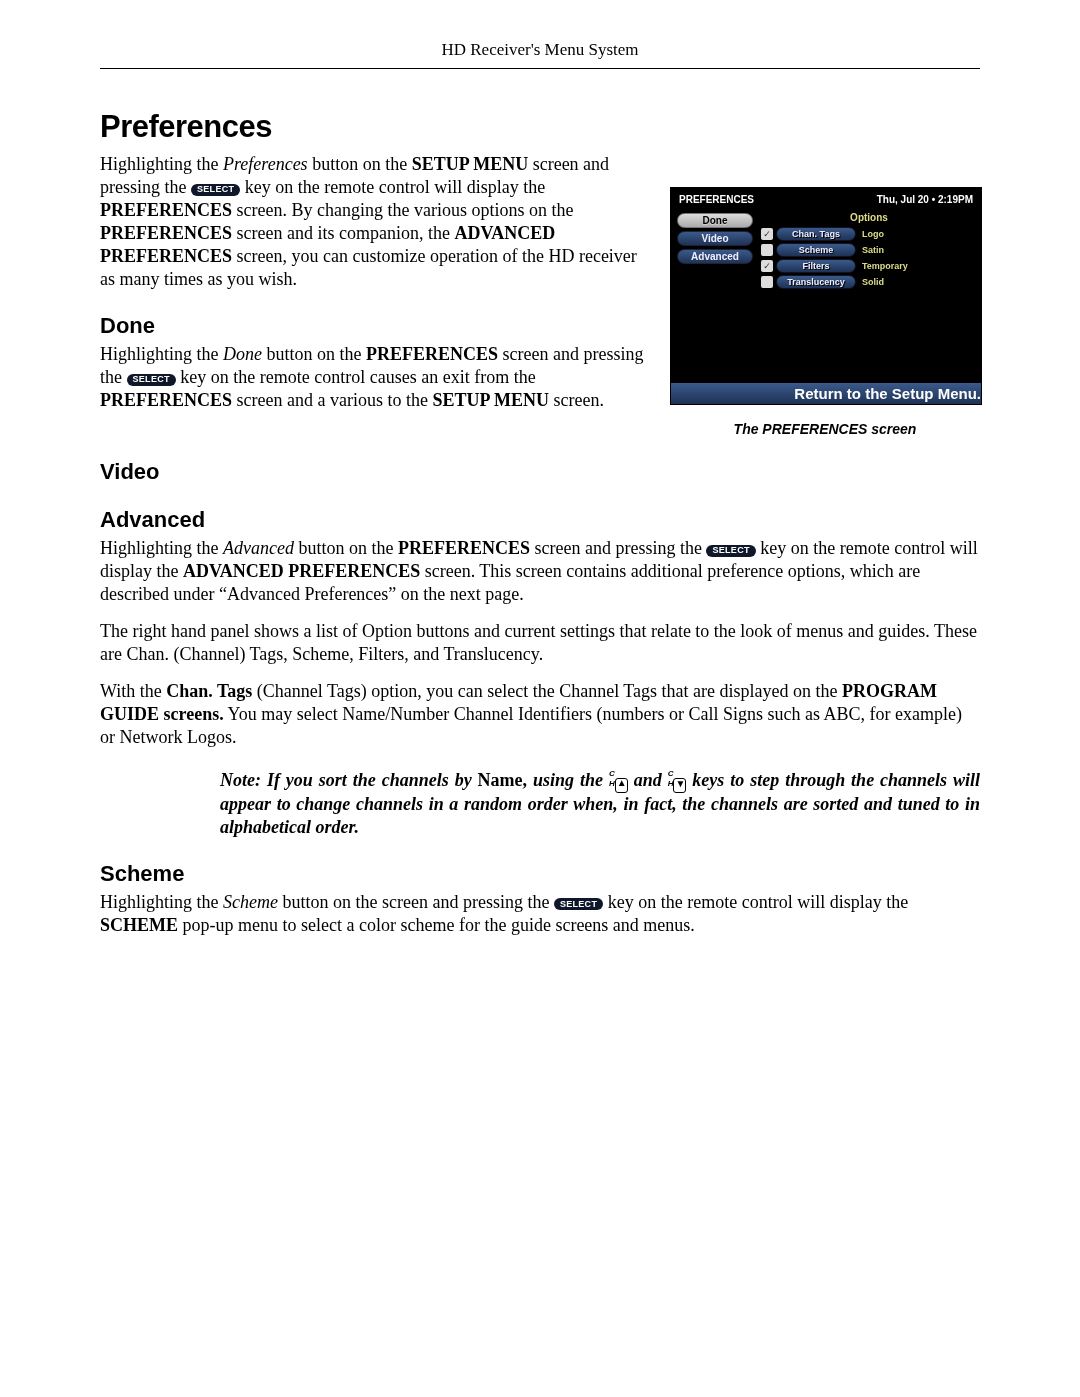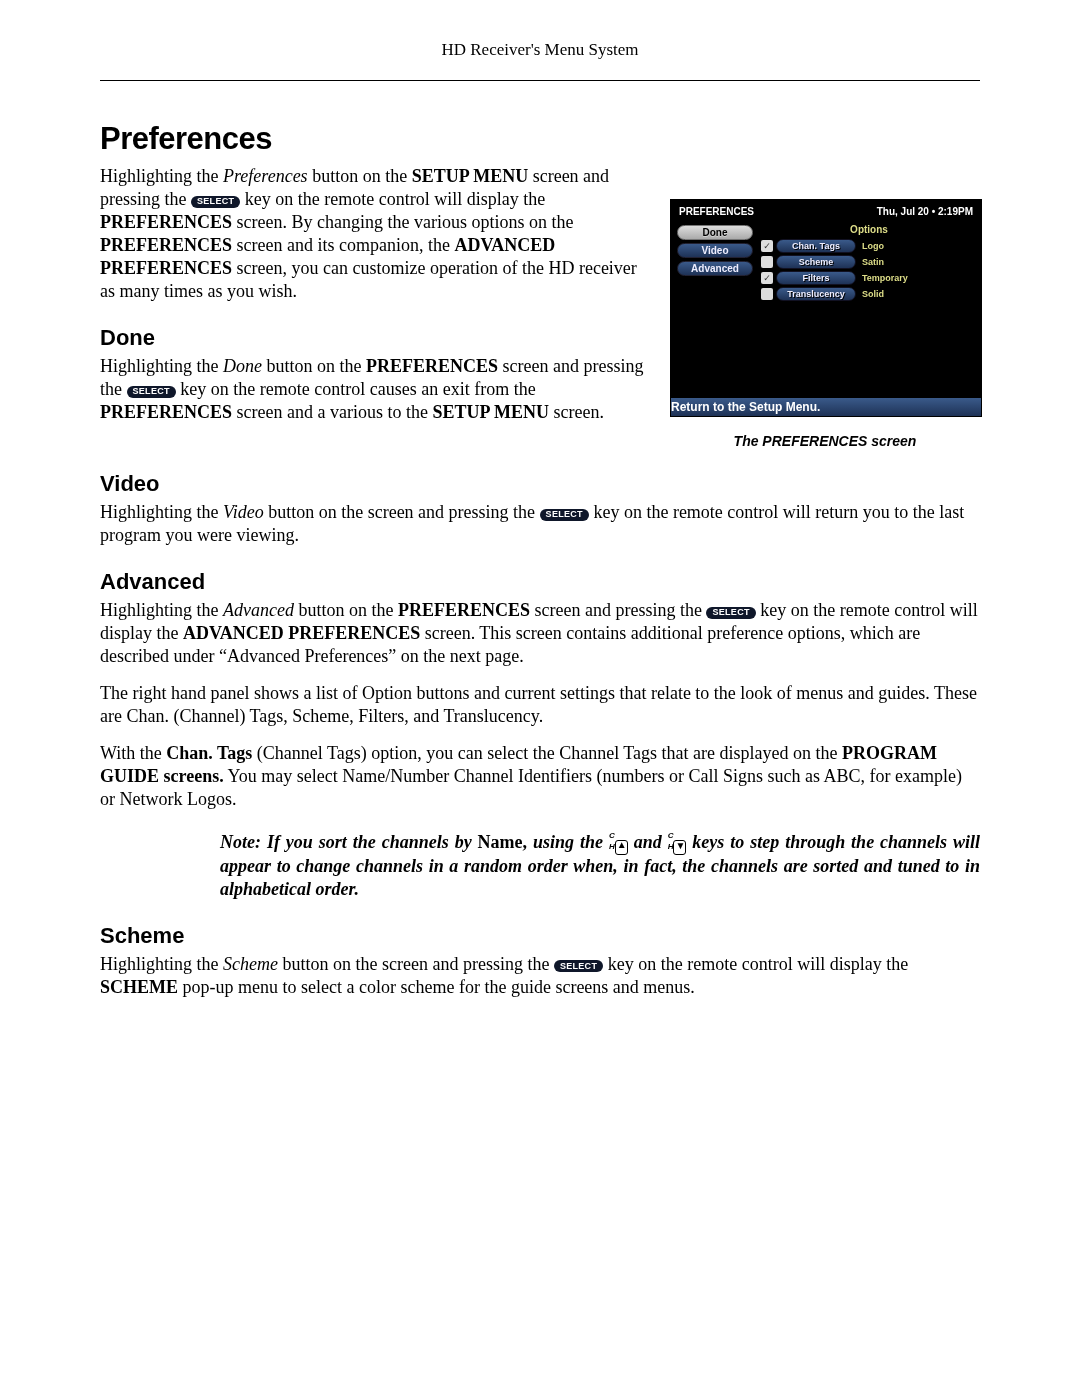--- a/index.html
+++ b/index.html
@@ -13,21 +13,21 @@
   width: 880px;
   margin: 0 auto;
   padding: 40px 0 50px 0;
   position: relative;
   min-height: 1300px;
 }
 .header-line {
   border-bottom: 1.5px solid #000;
   text-align: center;
   font-size: 17px;
-  padding-bottom: 20px;
+  padding-bottom: 8px;
   margin: 0 0 40px 0;
 }
 .content {
   padding: 0 0 0 0;
 }
 h1.title {
   font-family: Arial, Helvetica, sans-serif;
   font-weight: 900;
   font-size: 31px;
   margin: 0 0 8px 0;
@@ -142,22 +142,22 @@
   color: #dd8;
   font-size: 9px;
   font-weight: bold;
   padding-left: 6px;
   text-shadow: 1px 1px 1px #000;
 }
 .screen-footer {
   position: absolute;
   bottom: 0; left: 0; right: 0;
   background: linear-gradient(to bottom,#3a5a8a,#1e3256);
-  text-align: left;
-  font-size: 12px;
+  text-align: right;
+  font-size: 15px;
   font-weight: bold;
   padding: 2px 0;
   color: #fff;
 }
 .figure-caption {
   text-align: center;
   font-family: Arial, Helvetica, sans-serif;
   font-weight: bold;
   font-style: italic;
   font-size: 14px;
@@ -276,23 +276,20 @@
               </div>
             </div>
           </div>
           <div class="screen-footer">Return to the Setup Menu.</div>
         </div>
         <div class="figure-caption">The PREFERENCES screen</div>
       </div>
     </div>
 
     <h2 class="sub">Video</h2>
-    <p class="body">
-      <span>Highlighting the </span><span class="i">Video</span><span> button on the screen and pressing the </span><span class="select-key">SELECT</span><span> key on the remote control will return you to the last program you were viewing.</span>
-    </p>
 
     <h2 class="sub">Advanced</h2>
     <p class="body">
       <span>Highlighting the </span><span class="i">Advanced</span><span> button on the </span><span class="b">PREFERENCES</span><span> screen and pressing the </span><span class="select-key">SELECT</span><span> key on the remote control will display the </span><span class="b">ADVANCED PREFERENCES</span><span> screen. This screen contains additional preference options, which are described under “Advanced Preferences” on the next page.</span>
     </p>
 
     <p class="body">The right hand panel shows a list of Option buttons and current settings that relate to the look of menus and guides. These are Chan. (Channel) Tags, Scheme, Filters, and Translucency.</p>
 
     <p class="body">
       <span>With the </span><span class="b">Chan. Tags</span><span> (Channel Tags) option, you can select the Channel Tags that are displayed on the </span><span class="b">PROGRAM GUIDE screens.</span><span> You may select Name/Number Channel Identifiers (numbers or Call Signs such as ABC, for example) or Network Logos.</span>

